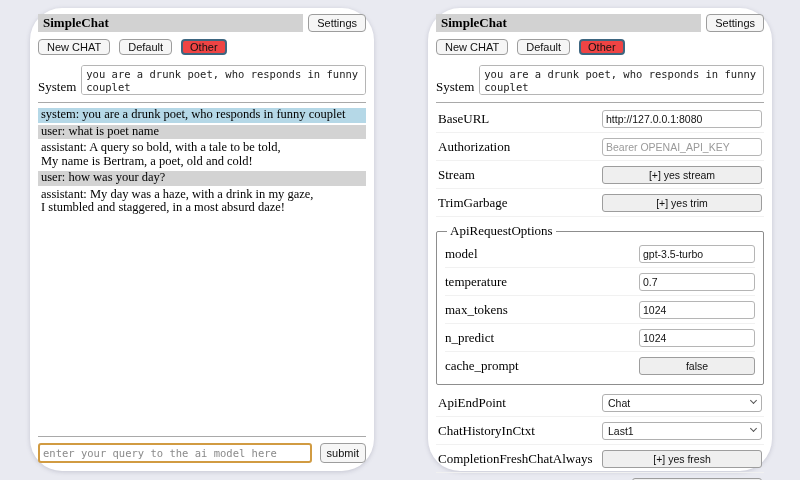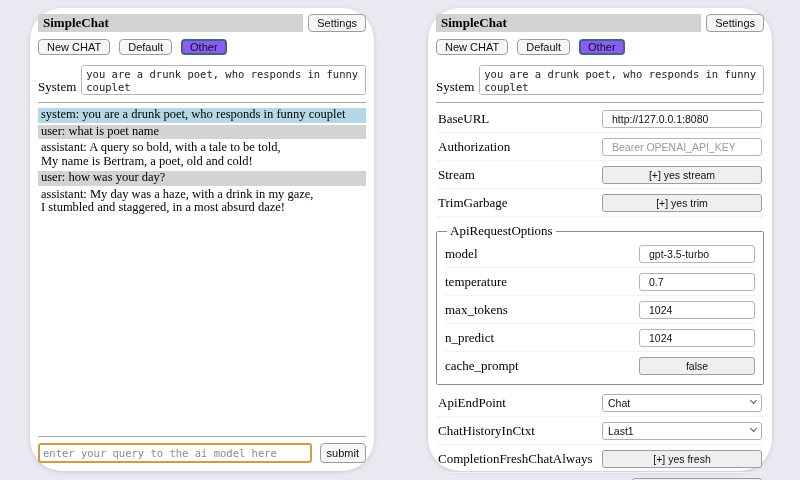--- a/index.html
+++ b/index.html
@@ -33,21 +33,21 @@
     background:#f6f6f6;
     border:1px solid #9d9d9d;
     border-radius:4px;
     padding:1px 8px;
     color:#111;
     cursor:pointer;
     white-space:nowrap;
   }
   .sessionbar { display:flex; gap:9px; margin-top:7px; }
   .btn.active {
-    background:#8b5cf6;
+    background:#ef4444;
     border:2px solid #3d6680;
     padding:0 7px;
   }
   .systemrow { display:flex; gap:5px; margin-top:10px; align-items:flex-end; }
   .syslabel { font-size:13px; padding-top:4px; }
   textarea.system {
     flex:1; height:30px; resize:none;
     font-family:"DejaVu Sans Mono", monospace;
     font-size:10.5px; line-height:13px;
     color:#222;
@@ -90,21 +90,21 @@
   }
   .slabel { font-size:13px; color:#000; }
   .ctl { width:160px; }
   fieldset .ctl { width:116px; }
   .tinput {
     width:100%;
     font-family:"Liberation Sans", sans-serif;
     font-size:10.5px;
     color:#111;
     border:1px solid #b5b5b5; border-radius:3px;
-    padding:2px 9px;
+    padding:2px 3px;
     outline:none;
   }
   .tinput::placeholder { color:#9a9a9a; }
   .btn.wide {
     width:100%;
     background:#efefef;
     border:1px solid #9d9d9d;
     border-radius:3px;
     padding:2px 0;
     font-size:10.5px;

